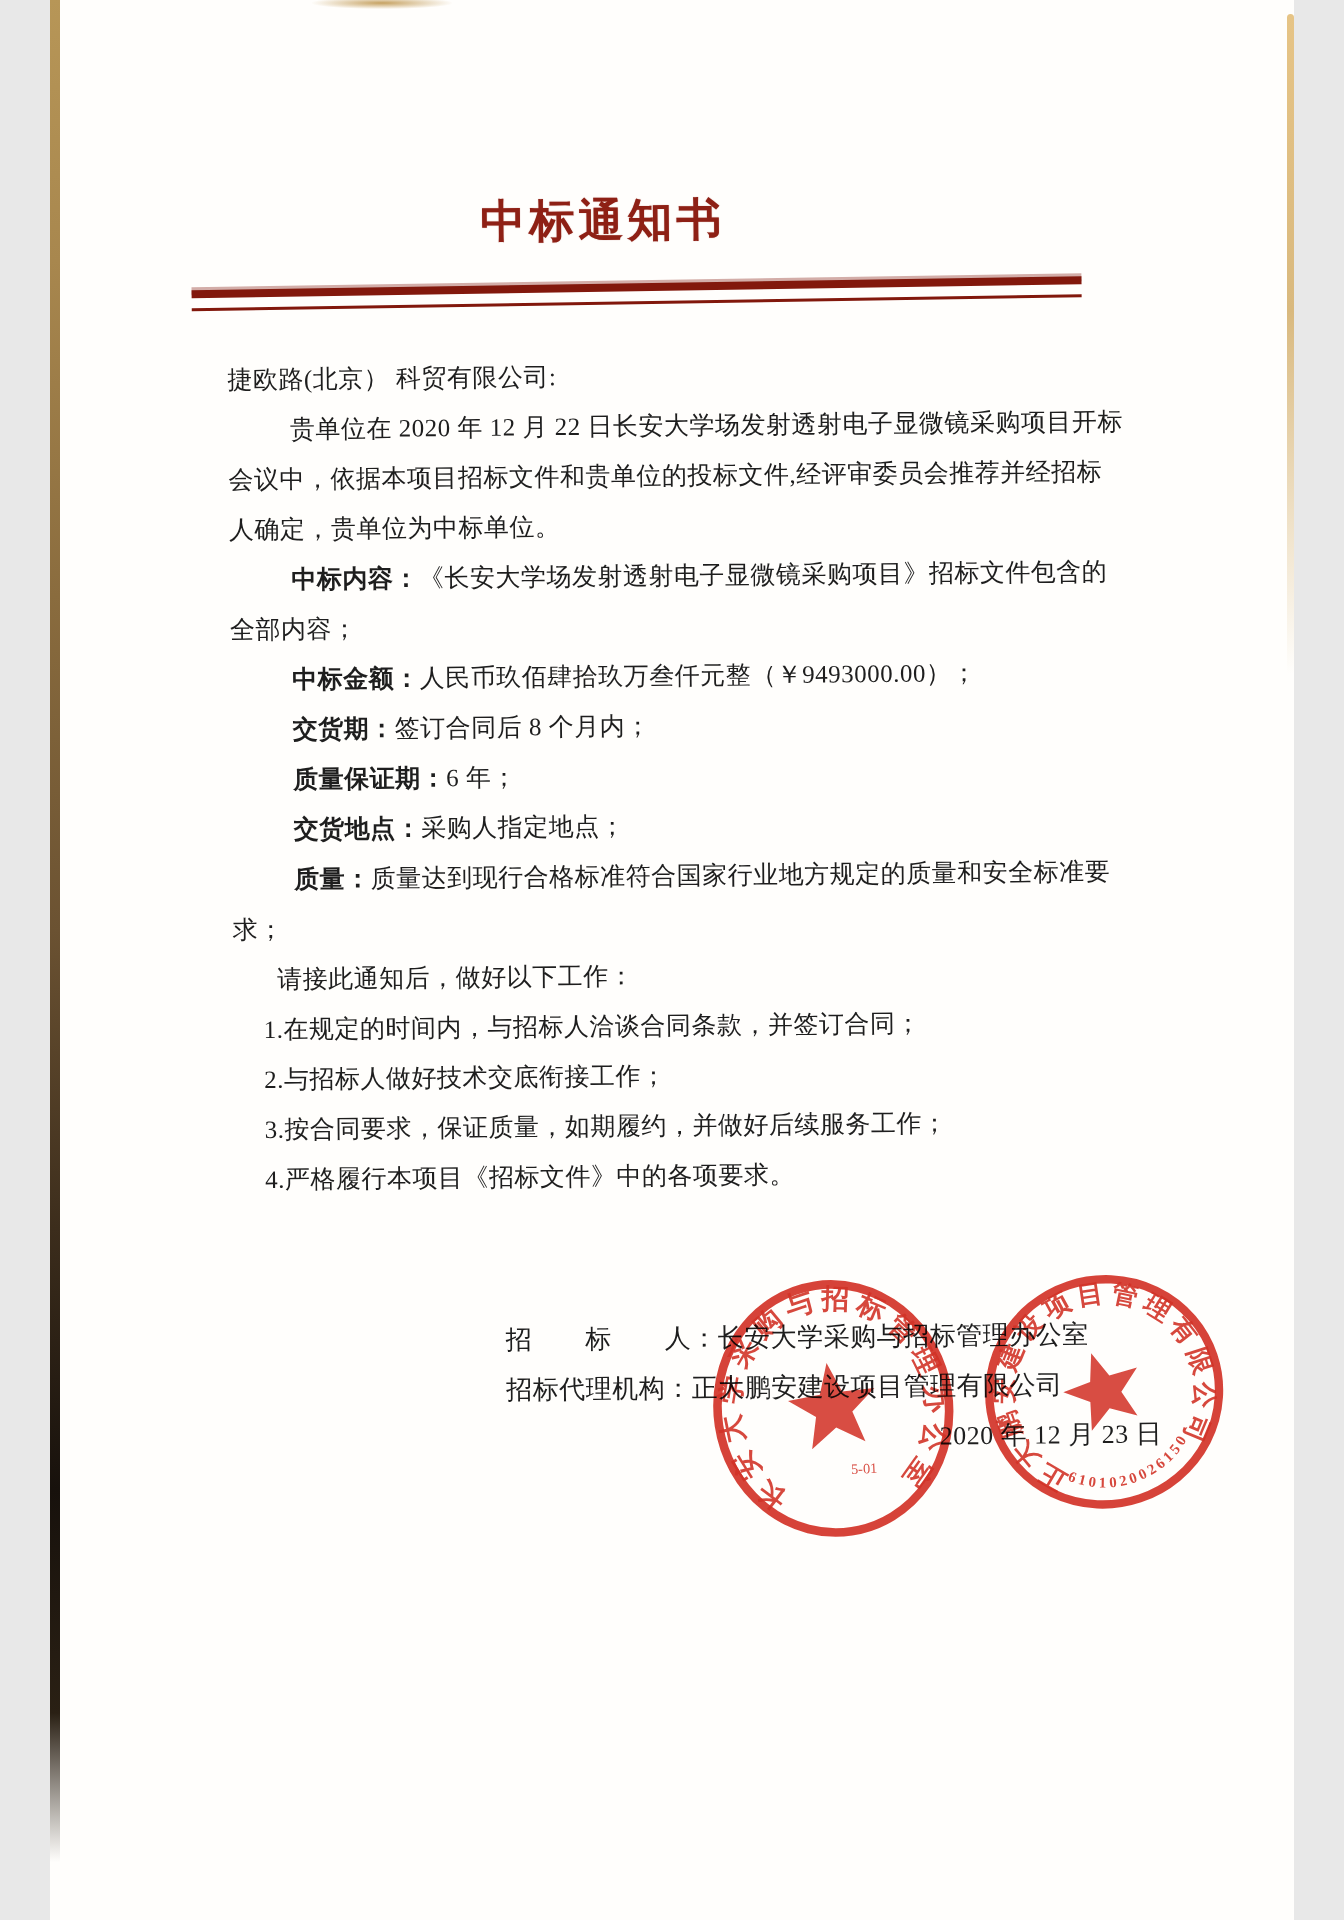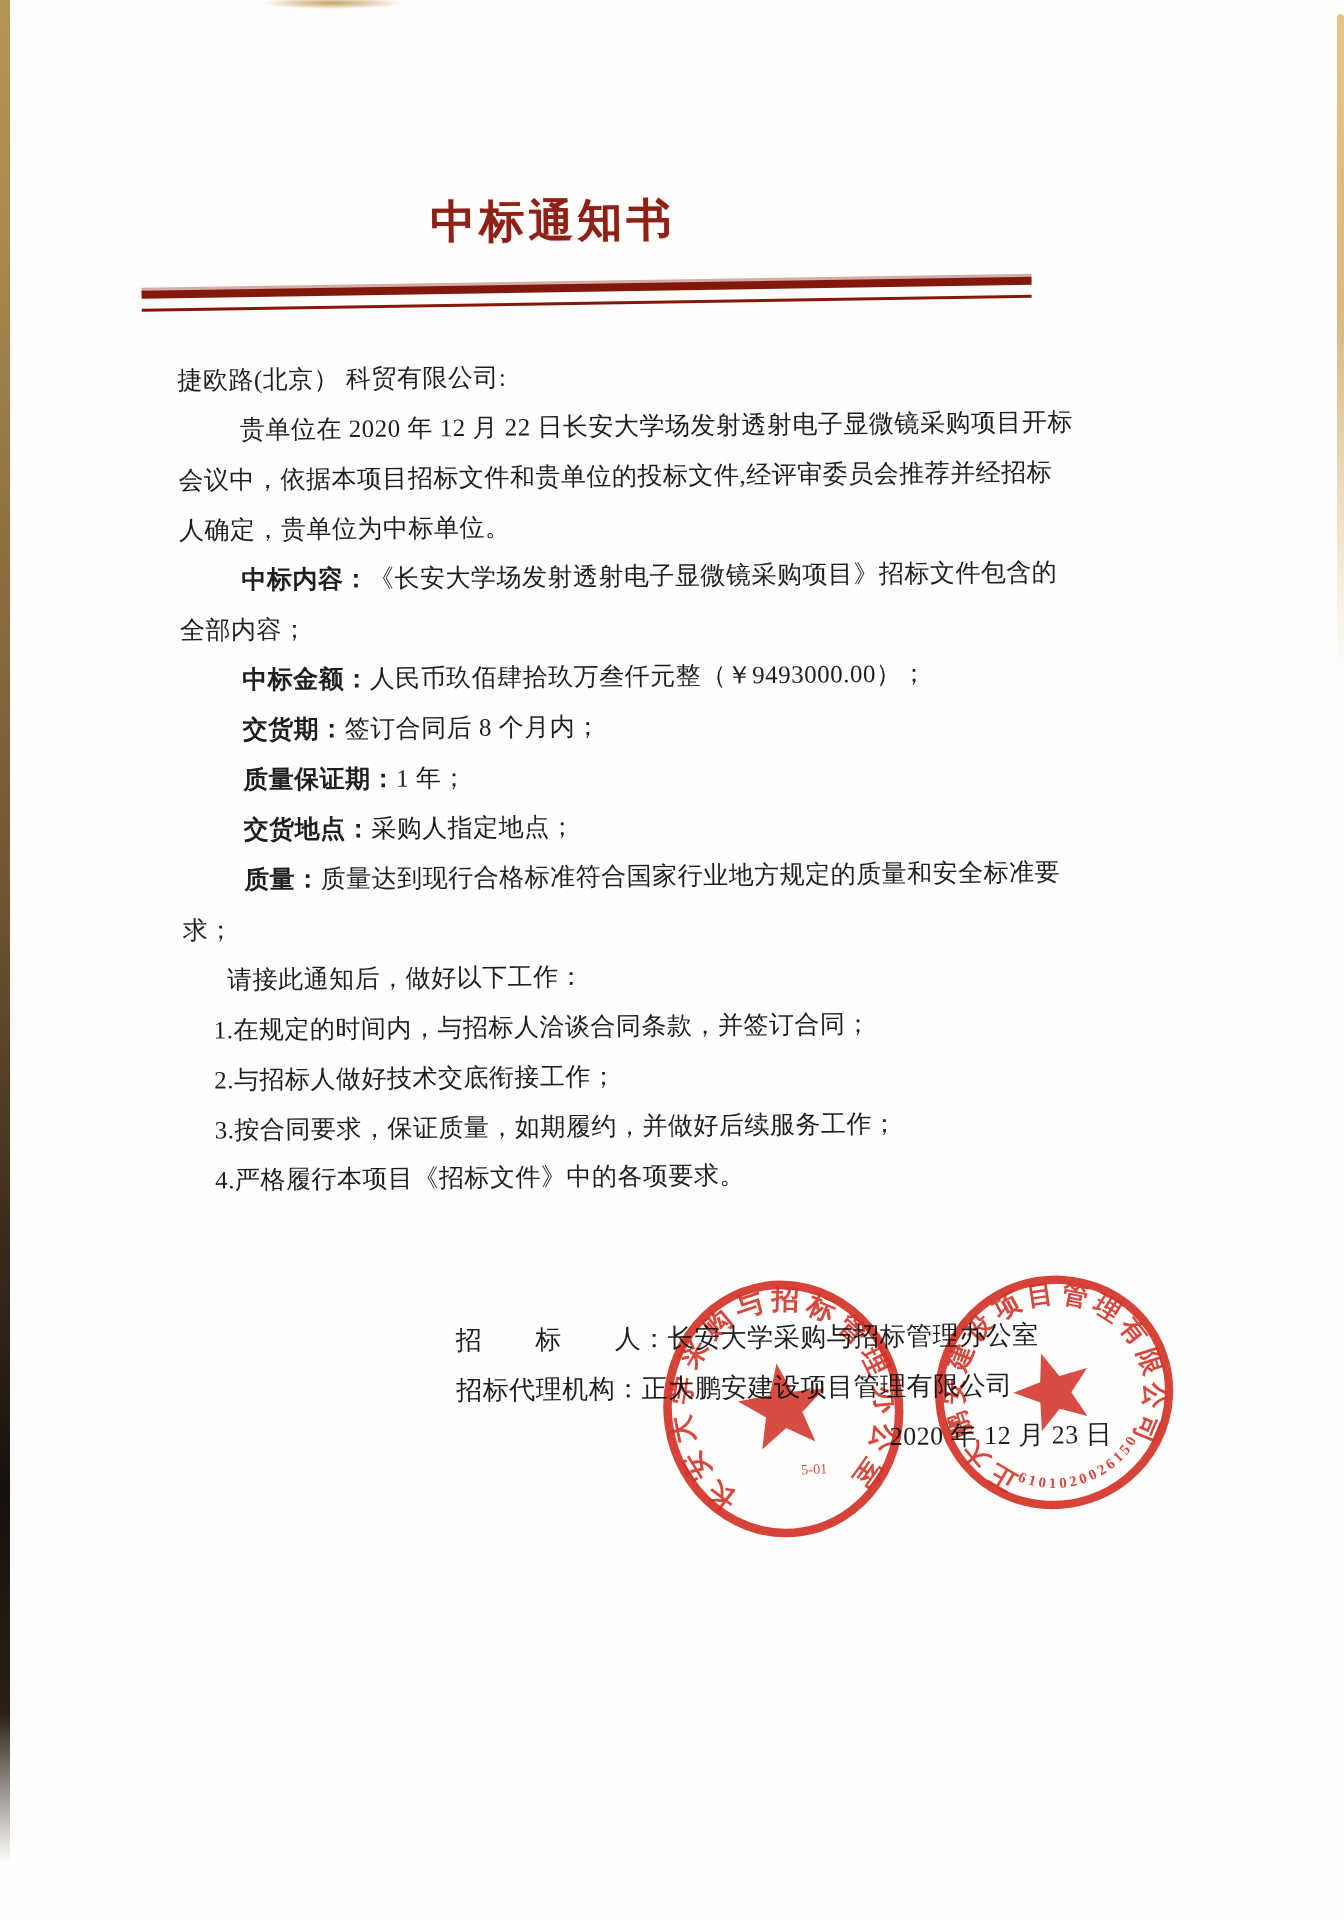--- a/index.html
+++ b/index.html
@@ -1,18 +1,18 @@
 <!DOCTYPE html>
 <html><head>
 <meta charset="utf-8">
 <style>
   html,body{margin:0;padding:0;background:#e8e8e8;}
   .page{
     position:relative;
-    width:1344px;height:1920px;
+    width:1244px;height:1920px;
     margin:0 auto;
     background:#fffefc;
     overflow:hidden;
     font-family:"Liberation Serif","DejaVu Serif",serif;
     color:#1e1e1e;
   }
   
   .edge-left{
     position:absolute;left:0;top:0;width:10px;height:1862px;
     background:linear-gradient(to bottom,
@@ -88,21 +88,21 @@
 
     <div class="body-text">
       <div class="line">捷欧路(北京） 科贸有限公司:</div>
       <div class="line indent-para"><span class="lbl"></span><span>贵单位在 2020 年 12 月 22 日长安大学场发射透射电子显微镜采购项目开标</span></div>
       <div class="line"><span class="lbl"></span><span>会议中，依据本项目招标文件和贵单位的投标文件,经评审委员会推荐并经招标</span></div>
       <div class="line"><span class="lbl"></span><span>人确定，贵单位为中标单位。</span></div>
       <div class="line indent-para"><span class="lbl">中标内容：</span><span>《长安大学场发射透射电子显微镜采购项目》招标文件包含的</span></div>
       <div class="line"><span class="lbl"></span><span>全部内容；</span></div>
       <div class="line indent-para"><span class="lbl">中标金额：</span><span>人民币玖佰肆拾玖万叁仟元整（￥9493000.00）；</span></div>
       <div class="line indent-para"><span class="lbl">交货期：</span><span>签订合同后 8 个月内；</span></div>
-      <div class="line indent-para"><span class="lbl">质量保证期：</span><span>1 年；</span></div>
+      <div class="line indent-para"><span class="lbl">质量保证期：</span><span>6 年；</span></div>
       <div class="line indent-para"><span class="lbl">交货地点：</span><span>采购人指定地点；</span></div>
       <div class="line indent-para"><span class="lbl">质量：</span><span>质量达到现行合格标准符合国家行业地方规定的质量和安全标准要</span></div>
       <div class="line"><span class="lbl"></span><span>求；</span></div>
       <div class="line indent-para2"><span class="lbl"></span><span>请接此通知后，做好以下工作：</span></div>
       <div class="line indent-item"><span class="lbl"></span><span>1.在规定的时间内，与招标人洽谈合同条款，并签订合同；</span></div>
       <div class="line indent-item"><span class="lbl"></span><span>2.与招标人做好技术交底衔接工作；</span></div>
       <div class="line indent-item"><span class="lbl"></span><span>3.按合同要求，保证质量，如期履约，并做好后续服务工作；</span></div>
       <div class="line indent-item"><span class="lbl"></span><span>4.严格履行本项目《招标文件》中的各项要求。</span></div>
     </div>
 

